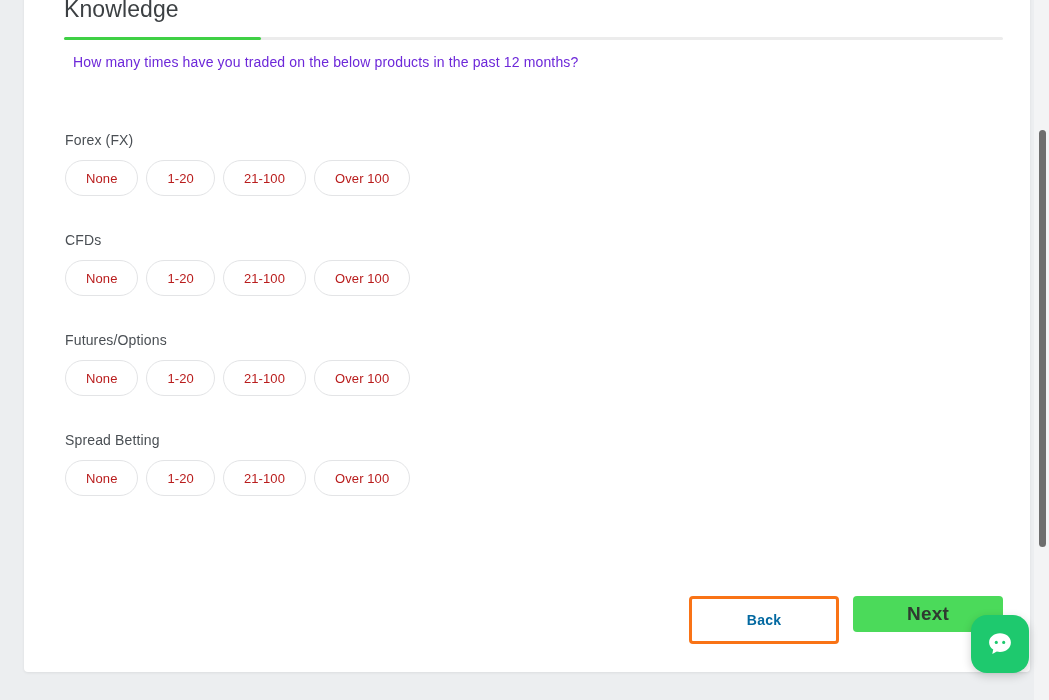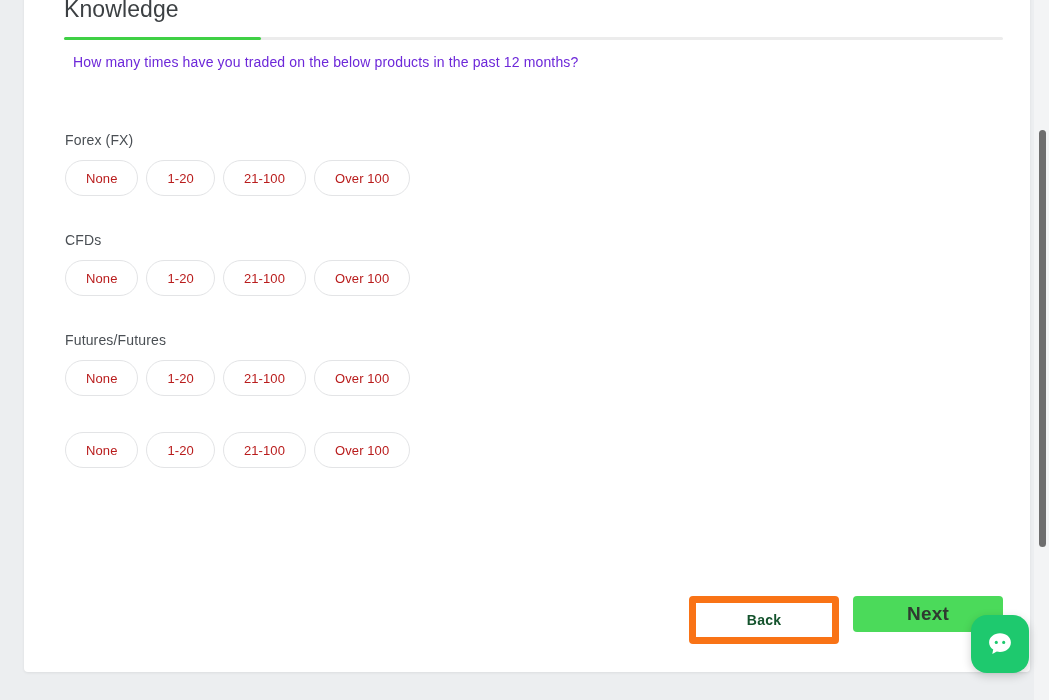--- a/index.html
+++ b/index.html
@@ -111,24 +111,24 @@
     position: absolute;
     right: 27px;
     bottom: 28px;
     display: flex;
     gap: 14px;
   }
 
   .btn-back {
     width: 150px;
     height: 48px;
-    border: 7px solid #f97316;
+    border: 3px solid #f97316;
     border-radius: 4px;
     background: #ffffff;
-    color: #14532d;
+    color: #0369a1;
     font-size: 14px;
     font-weight: 700;
     letter-spacing: 0.2px;
     display: flex;
     align-items: center;
     justify-content: center;
     cursor: default;
   }
 
   .btn-next {
@@ -222,29 +222,30 @@
       <div class="group">
         <div class="group-label">CFDs</div>
         <div class="options">
           <button class="option-pill">None</button>
           <button class="option-pill">1-20</button>
           <button class="option-pill">21-100</button>
           <button class="option-pill">Over 100</button>
         </div>
       </div>
       <div class="group">
-        <div class="group-label">Futures/Futures</div>
+        <div class="group-label">Futures/Options</div>
         <div class="options">
           <button class="option-pill">None</button>
           <button class="option-pill">1-20</button>
           <button class="option-pill">21-100</button>
           <button class="option-pill">Over 100</button>
         </div>
       </div>
       <div class="group">
+        <div class="group-label">Spread Betting</div>
         <div class="options">
           <button class="option-pill">None</button>
           <button class="option-pill">1-20</button>
           <button class="option-pill">21-100</button>
           <button class="option-pill">Over 100</button>
         </div>
       </div>
     </div>
 
   <div class="footer">

